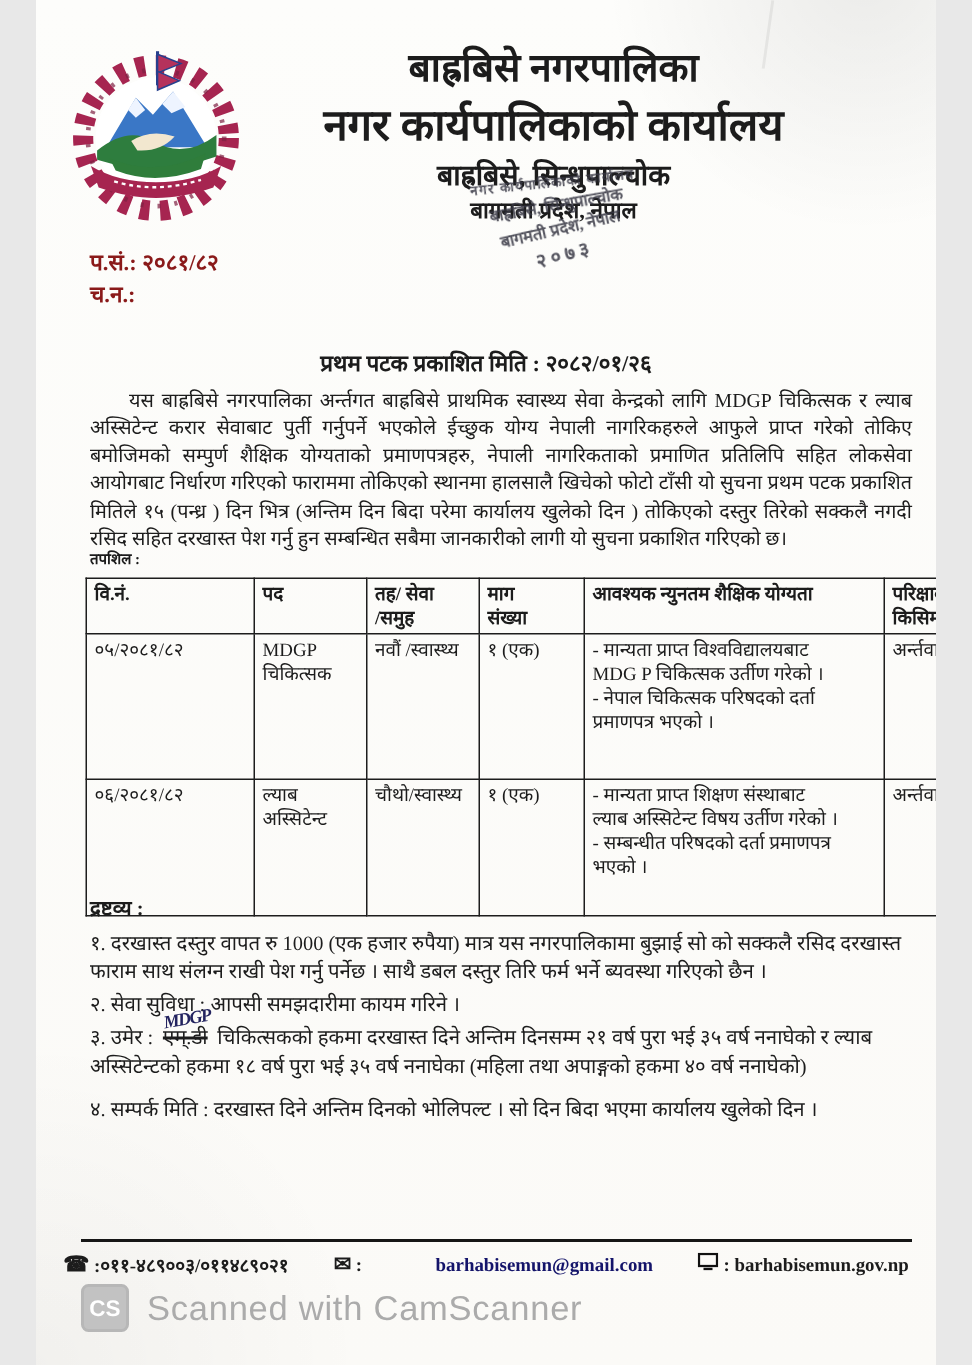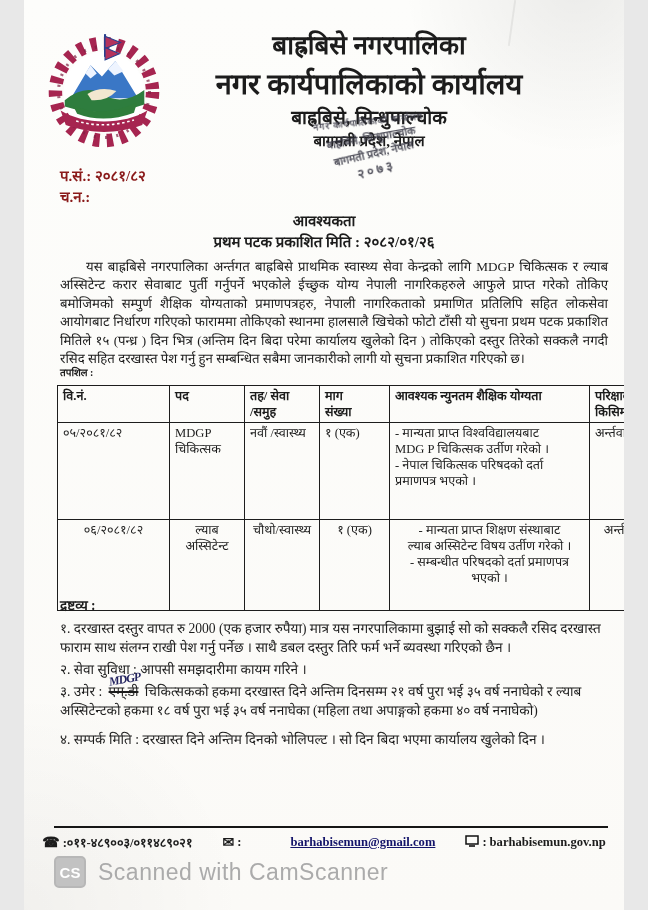--- a/index.html
+++ b/index.html
@@ -26,40 +26,40 @@
   .heading{position:absolute;left:0;right:0;top:210px;text-align:center;font-size:15px;font-weight:bold;}
   .publine{position:absolute;left:0;right:0;top:231px;text-align:center;font-size:15px;font-weight:bold;}
   .bodypara{position:absolute;left:36px;right:16px;top:258px;font-size:13.2px;line-height:18.4px;
     text-align:justify;text-indent:26px;}
   .details{position:absolute;left:36px;top:365px;font-size:10px;font-weight:bold;}
   table.sched{position:absolute;left:33px;top:385px;border-collapse:collapse;table-layout:fixed;width:602px;}
   table.sched th,table.sched td{border:1.6px solid #1d1d1d;vertical-align:top;padding:2px 5px;
     font-size:12.6px;line-height:16px;text-align:left;}
   table.sched th{font-weight:bold;height:30px;}
   tr.r1 td{height:92px;}
-  tr.r2 td{height:86px;text-align:center;}
+  tr.r2 td{height:86px;}
   .pre{white-space:pre-line;}
   .notes{position:absolute;left:36px;right:16px;top:596px;font-size:13.6px;line-height:19px;}
   .nlabel{font-weight:bold;margin-bottom:4px;}
   .nitem{margin-bottom:3px;}
   .n4{margin-top:10px;}
   .struckwrap{position:relative;display:inline-block;margin:0 3px;font-family:Liberation Serif, serif;}
   .struck{text-decoration:line-through;text-decoration-thickness:2px;}
   .hand{position:absolute;left:0;top:-12px;font-size:12px;font-weight:bold;font-style:italic;
     color:#23235f;transform:rotate(-10deg);letter-spacing:-1px;white-space:nowrap;}
   .sig{position:absolute;left:428px;top:722px;width:200px;text-align:center;}
   .dotline{width:130px;margin:-6px auto 2px auto;border-bottom:2.2px dotted #2a2a2a;}
   .signame{font-size:14px;font-weight:bold;line-height:18px;}
   .sigtitle{font-size:13.5px;font-weight:bold;line-height:18px;}
   .footrule{position:absolute;left:30px;right:16px;top:826px;border-top:2.4px solid #161616;}
   .contact{position:absolute;left:0;right:0;top:834px;display:flex;justify-content:center;gap:30px;
     font-size:12.6px;font-weight:bold;align-items:center;}
   .citem{display:inline-flex;align-items:center;gap:3px;}
   .cicon{font-size:14px;}
-  a.email{color:#14146a;text-decoration:underline;cursor:pointer;margin-left:46px;}
+  a.email{color:#14146a;cursor:pointer;margin-left:46px;}
   .cams{position:absolute;left:30px;top:856px;display:flex;align-items:center;gap:12px;
     font-family:"Liberation Sans","DejaVu Sans",sans-serif;color:#ababab;}
   .csbadge{display:inline-flex;align-items:center;justify-content:center;width:28px;height:28px;
     border:2px solid #b7b7b7;border-radius:5px;background:#c2c2c2;color:#fff;font-weight:bold;font-size:15px;}
   .cstext{font-size:23px;letter-spacing:0.5px;}
 </style>
 </head>
 <body>
 
 <div class="page">
@@ -97,21 +97,20 @@
     <div class="s1">बाह्रबिसे, सिन्धुपाल्चोक</div>
     <div class="s2">बागमती प्रदेश, नेपाल</div>
     <div class="s3">२०७३</div>
   </div>
 
   <div class="refno">
     <div>प.सं.: २०८१/८२</div>
     <div>च.न.:</div>
   </div>
 
-  <div class="heading">आवश्यकता</div>
   <div class="publine">प्रथम पटक प्रकाशित मिति : २०८२/०१/२६</div>
   <div class="bodypara">यस बाह्रबिसे नगरपालिका अर्न्तगत बाह्रबिसे प्राथमिक स्वास्थ्य सेवा केन्द्रको लागि MDGP चिकित्सक र ल्याब अस्सिटेन्ट करार सेवाबाट पुर्ती गर्नुपर्ने भएकोले ईच्छुक योग्य नेपाली नागरिकहरुले आफुले प्राप्त गरेको तोकिए बमोजिमको सम्पुर्ण शैक्षिक योग्यताको प्रमाणपत्रहरु, नेपाली नागरिकताको प्रमाणित प्रतिलिपि सहित लोकसेवा आयोगबाट निर्धारण गरिएको फाराममा तोकिएको स्थानमा हालसालै खिचेको फोटो टाँसी यो सुचना प्रथम पटक प्रकाशित मितिले १५ (पन्ध्र ) दिन भित्र  (अन्तिम दिन बिदा परेमा कार्यालय खुलेको दिन ) तोकिएको दस्तुर तिरेको सक्कलै नगदी रसिद सहित दरखास्त पेश गर्नु हुन सम्बन्धित सबैमा जानकारीको लागी यो सुचना प्रकाशित गरिएको छ।</div>
   <div class="details">तपशिल :</div>
 
   <table class="sched">
     <colgroup>
       <col style="width:112px">
         <col style="width:75px">
         <col style="width:75px">
       <col style="width:70px">
@@ -152,21 +151,21 @@
 ल्याब अस्सिटेन्ट विषय उर्तीण गरेको ।
 - सम्बन्धीत परिषदको दर्ता प्रमाणपत्र
 भएको ।</td>
       <td class="pre">अर्न्तवार्ता</td>
     </tr>
   </tbody>
     </table>
 
   <div class="notes">
     <div class="nlabel">द्रष्टव्य :</div>
-    <div class="nitem">१. दरखास्त दस्तुर वापत रु 2000 (एक हजार रुपैया) मात्र यस नगरपालिकामा बुझाई सो को सक्कलै रसिद दरखास्त फाराम साथ संलग्न राखी पेश गर्नु पर्नेछ । साथै डबल दस्तुर तिरि फर्म भर्ने ब्यवस्था गरिएको छैन ।</div>
+    <div class="nitem">१. दरखास्त दस्तुर वापत रु 1000 (एक हजार रुपैया) मात्र यस नगरपालिकामा बुझाई सो को सक्कलै रसिद दरखास्त फाराम साथ संलग्न राखी पेश गर्नु पर्नेछ । साथै डबल दस्तुर तिरि फर्म भर्ने ब्यवस्था गरिएको छैन ।</div>
     <div class="nitem">२. सेवा सुविधा : आपसी समझदारीमा कायम गरिने ।</div>
     <div class="nitem">
       <span>३. उमेर :</span>
       <span class="struckwrap">
         <span class="struck">एम्.डी</span>
         <span class="hand">MDGP</span>
       </span>
       <span>चिकित्सकको हकमा  दरखास्त दिने अन्तिम दिनसम्म २१ वर्ष पुरा भई ३५ वर्ष ननाघेको र  ल्याब अस्सिटेन्टको हकमा १८  वर्ष पुरा भई ३५ वर्ष ननाघेका (महिला तथा अपाङ्गको हकमा ४० वर्ष ननाघेको)</span>
     </div>
     <div class="nitem n4">४. सम्पर्क मिति : दरखास्त दिने अन्तिम दिनको भोलिपल्ट । सो दिन बिदा भएमा कार्यालय खुलेको दिन ।</div>

